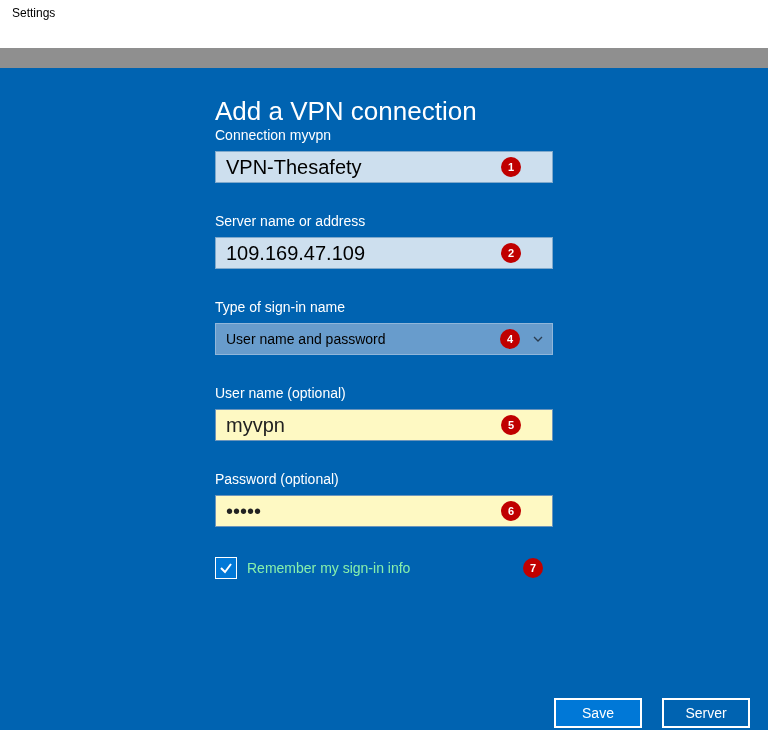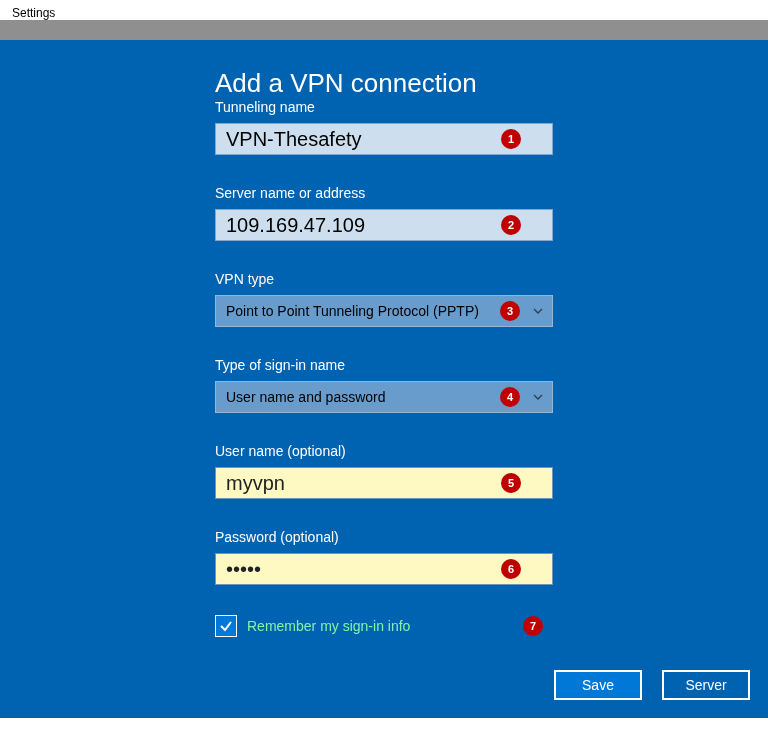--- a/index.html
+++ b/index.html
@@ -4,21 +4,21 @@
   <style>
     * { box-sizing: border-box; margin: 0; padding: 0; }
     body {
       font-family: "Segoe UI", Tahoma, sans-serif;
       background: #fff;
       width: 768px;
       height: 730px;
       overflow: hidden;
     }
     .titlebar {
-      height: 20px;
+      height: 48px;
       padding: 6px 12px;
       font-size: 12px;
       color: #000;
       background: #fff;
     }
     .greybar {
       height: 20px;
       background: #8f8f8f;
     }
     .panel {
@@ -153,49 +153,35 @@
 
 <div class="titlebar">
   <span>Settings</span>
 </div>
 <div class="greybar"></div>
 
 <div class="panel">
   <h1 class="heading">Add a VPN connection</h1>
 
   <div class="field-group">
-    <span class="label">Tunneling name</span>
+    <span class="label">Connection myvpn</span>
     <div class="input-wrap">
       <input class="text-input" type="text" value="VPN-Thesafety" style="">
       <span class="badge in-input">1</span>
     </div>
   </div>
 
   <div class="field-group">
     <span class="label">Server name or address</span>
     <div class="input-wrap">
       <input class="text-input" type="text" value="109.169.47.109" style="">
       <span class="badge in-input">2</span>
     </div>
   </div>
 
-  <div class="field-group">
-    <span class="label">VPN type</span>
-    <div class="input-wrap">
-      <div class="dropdown">
-        <span>Point to Point Tunneling Protocol (PPTP)</span>
-        <span class="badge in-drop">3</span>
-        <span class="chev">
-          <svg width="12" height="12" viewBox="0 0 12 12">
-              <path d="M2 4 L6 8 L10 4" stroke="#2b3d50" stroke-width="1.3" fill="none"></path>
-            </svg>
-        </span>
-      </div>
-    </div>
-  </div>
 
   <div class="field-group">
     <span class="label">Type of sign-in name</span>
     <div class="input-wrap">
       <div class="dropdown">
         <span>User name and password</span>
         <span class="badge in-drop">4</span>
         <span class="chev">
           <svg width="12" height="12" viewBox="0 0 12 12">
               <path d="M2 4 L6 8 L10 4" stroke="#2b3d50" stroke-width="1.3" fill="none"></path>

